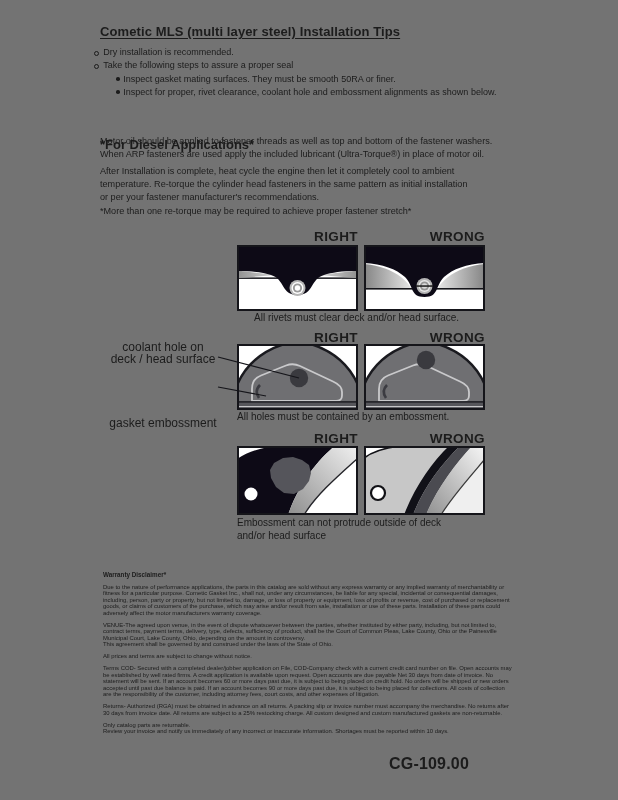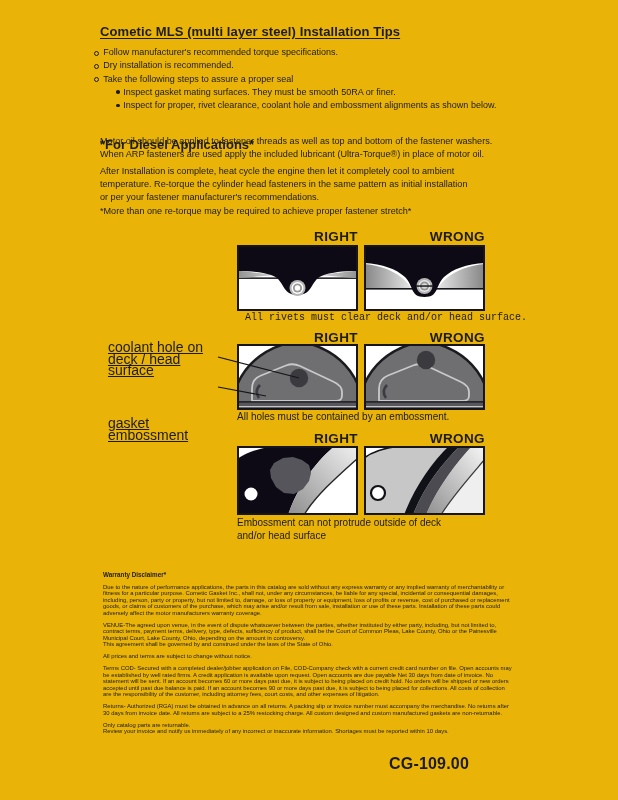--- a/index.html
+++ b/index.html
@@ -1,54 +1,50 @@
 <!DOCTYPE html>
 <html><head>
 <meta charset="utf-8">
 <style>
   html,body { margin:0; padding:0; background:#ffffff; }
   .page {
-    position:relative; width:618px; height:800px; background:#eab308;
+    position:relative; width:618px; height:800px; background:#737373;
     font-family:"Liberation Sans", sans-serif; color:#1c1c1c; overflow:hidden;
   }
   .abs { position:absolute; }
   .title {
     left:100px; top:24px; font-size:13px; font-weight:bold;
     text-decoration:underline; text-underline-offset:2px; letter-spacing:0.1px;
   }
   .bullets { left:94px; top:46px; width:430px; }
   .b-row { display:flex; align-items:flex-start; font-size:9px; line-height:13.3px; }
   .b-row.sub { margin-left:22px; }
   .mk-circle { flex:none; width:3.2px; height:3.2px; border:1px solid #1c1c1c; border-radius:50%; margin:4.6px 4px 0 0; }
   .mk-dot { flex:none; width:3.6px; height:3.6px; background:#1c1c1c; border-radius:50%; margin:4.6px 3.6px 0 0; }
   .diesel-h { left:100px; top:117px; font-size:13px; font-weight:bold;margin-top:20px; }
   .body-p { left:100px; width:440px; font-size:9.1px; line-height:13px; white-space:pre-line; }
   .p1 { top:135px; } .p2 { top:165px; } .pnote { top:205px; }
   .panel-head { width:121px; text-align:right; font-size:13.5px; font-weight:bold; letter-spacing:0.4px; }
   .panel { width:121px; height:66px; }
   .panel svg { display:block; }
   .cap { font-size:10px; line-height:12.5px; white-space:pre-line; }
-  .anno { width:110px; text-align:left; font-size:14px; line-height:11.5px; white-space:pre-line;text-decoration:underline; }
+  .anno { width:110px; text-align:center; font-size:12px; line-height:11.5px; white-space:pre-line; }
   .disc { left:103px; top:571px; width:414px; }
   .disc-h { font-size:6.3px; font-weight:bold; margin:0 0 6px 0; }
   .disc-p { font-size:5.9px; line-height:6.4px; margin:0 0 5.8px 0; white-space:pre-line; }
   .code { left:389px; top:755px; font-size:16px; letter-spacing:0.2px;font-weight:bold; }
 </style>
 </head>
 <body>
 
 <div class="page">
 
   <div class="abs title">Cometic MLS (multi layer steel) Installation Tips</div>
 
   <div class="abs bullets">
-    <div class="b-row">
-      <span class="mk-circle"></span>
-      <span>Follow manufacturer's recommended torque specifications.</span>
-    </div>
     <div class="b-row">
       <span class="mk-circle"></span>
       <span>Dry installation is recommended.</span>
     </div>
     <div class="b-row">
       <span class="mk-circle"></span>
       <span>Take the following steps to assure a proper seal</span>
     </div>
     <div class="b-row sub">
       <span class="mk-dot"></span>
@@ -115,21 +111,21 @@
       <path d="M0,0 H121 V18 C102,19 89,24 80,32 C71,41 75,52 60.5,52 C46,52 50,41 41,32 C32,24 19,19 0,18 Z" fill="#0d0a16"></path>
       <circle cx="60.5" cy="41" r="8" fill="#b5b5b5"></circle>
       <circle cx="60.5" cy="41" r="6" fill="#e8e8e8"></circle>
       <circle cx="60.5" cy="41" r="4.6" fill="#969696"></circle>
       <circle cx="60.5" cy="41" r="2.7" fill="#d9d9d9"></circle>
       <rect x="52" y="40.3" width="17" height="1.5" fill="#1c1c1c"></rect>
       <rect x="1" y="1" width="119" height="64" fill="none" stroke="#15151a" stroke-width="2"></rect>
     </svg>
   </div>
 
-  <div class="abs cap" style="left:245px; top:312px;font-family:Liberation Mono, monospace;">All rivets must clear deck and/or head surface.</div>
+  <div class="abs cap" style="left:254px; top:312px;">All rivets must clear deck and/or head surface.</div>
 
   <div class="abs panel-head" style="left:237px; top:330px;">RIGHT</div>
   <div class="abs panel-head" style="left:364px; top:330px;">WRONG</div>
 
   <div class="abs anno" style="left:108px; top:342px;">coolant hole on
 deck / head surface</div>
   <div class="abs anno" style="left:108px; top:379px;margin-top:39px;">gasket embossment</div>
 
   <div class="abs panel" style="left:237px; top:344px;">
     <svg viewBox="0 0 121 66" width="121" height="66">

